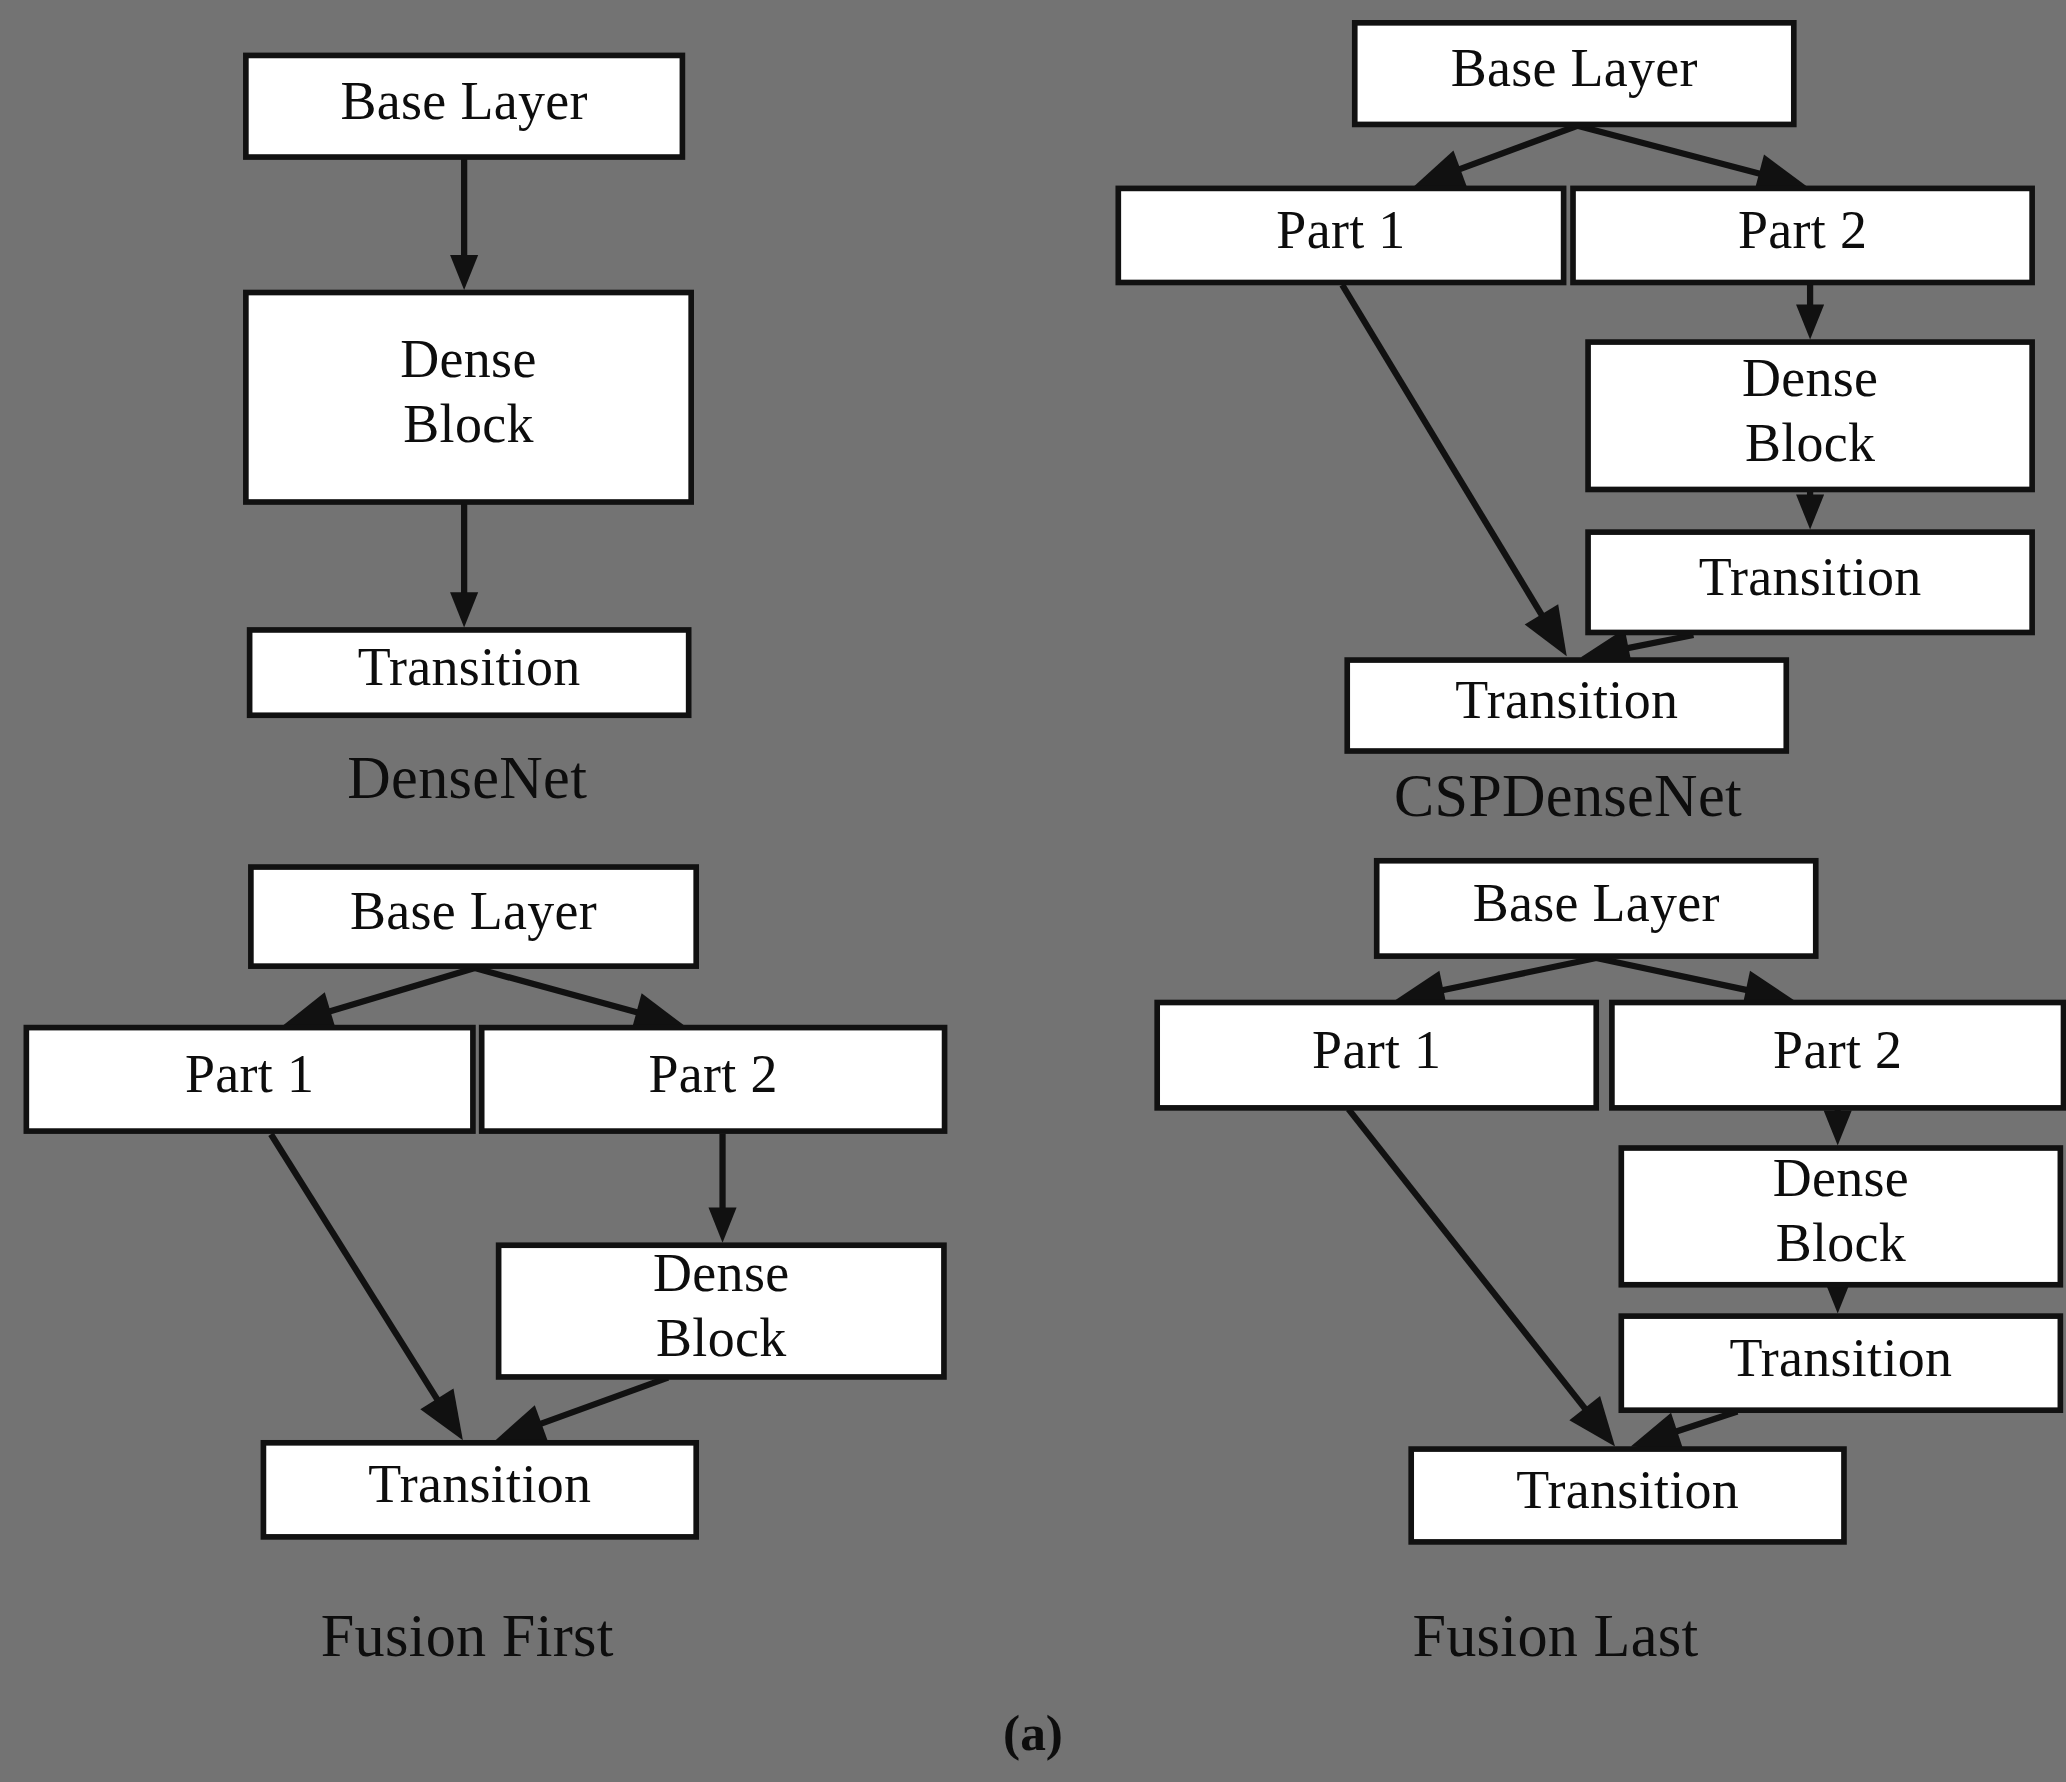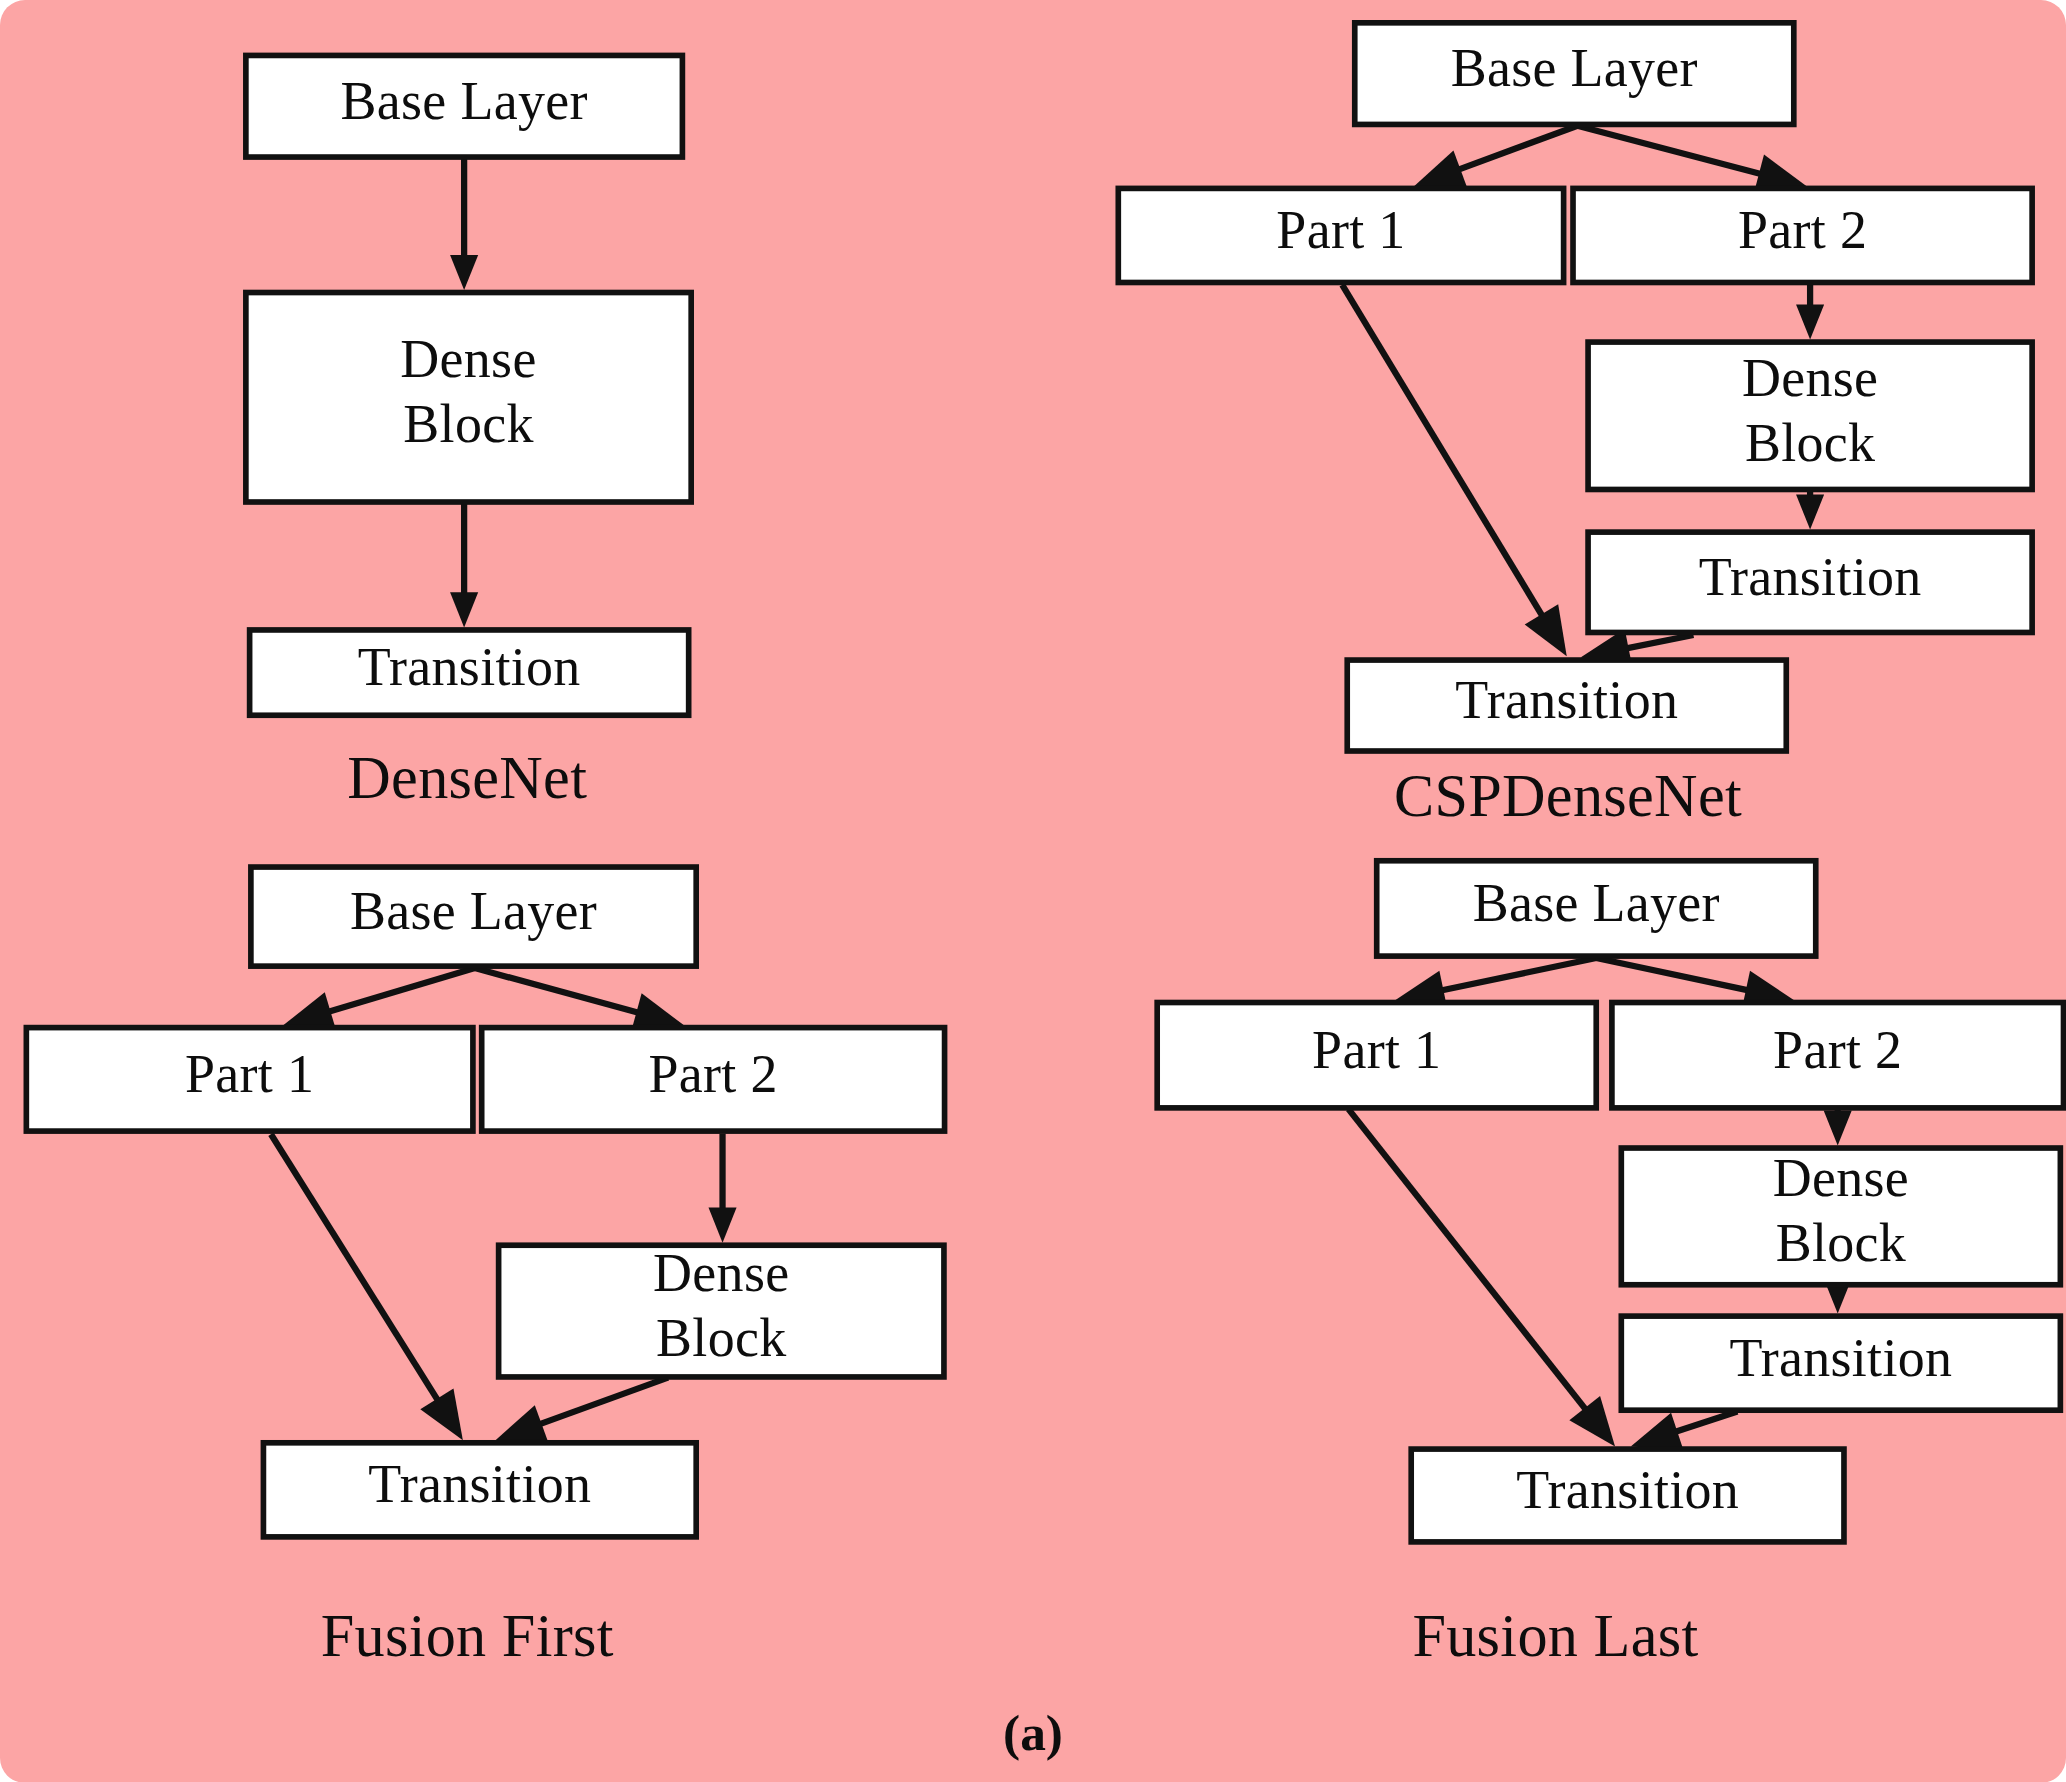--- a/index.html
+++ b/index.html
@@ -8,23 +8,22 @@
     padding: 0;
     background: #ffffff;
   }
   body {
     font-family: "Liberation Serif", "DejaVu Serif", serif;
   }
   #figure-root {
     position: relative;
     width: 2066px;
     height: 1783px;
-    background: #fca5a5;
+    background: #737373;
     overflow: hidden;
-    border-radius: 25px;
   }
   svg.diagram-canvas {
     position: absolute;
     top: 0;
     left: 0;
     width: 2066px;
     height: 1783px;
     display: block;
   }
   .node-box {

